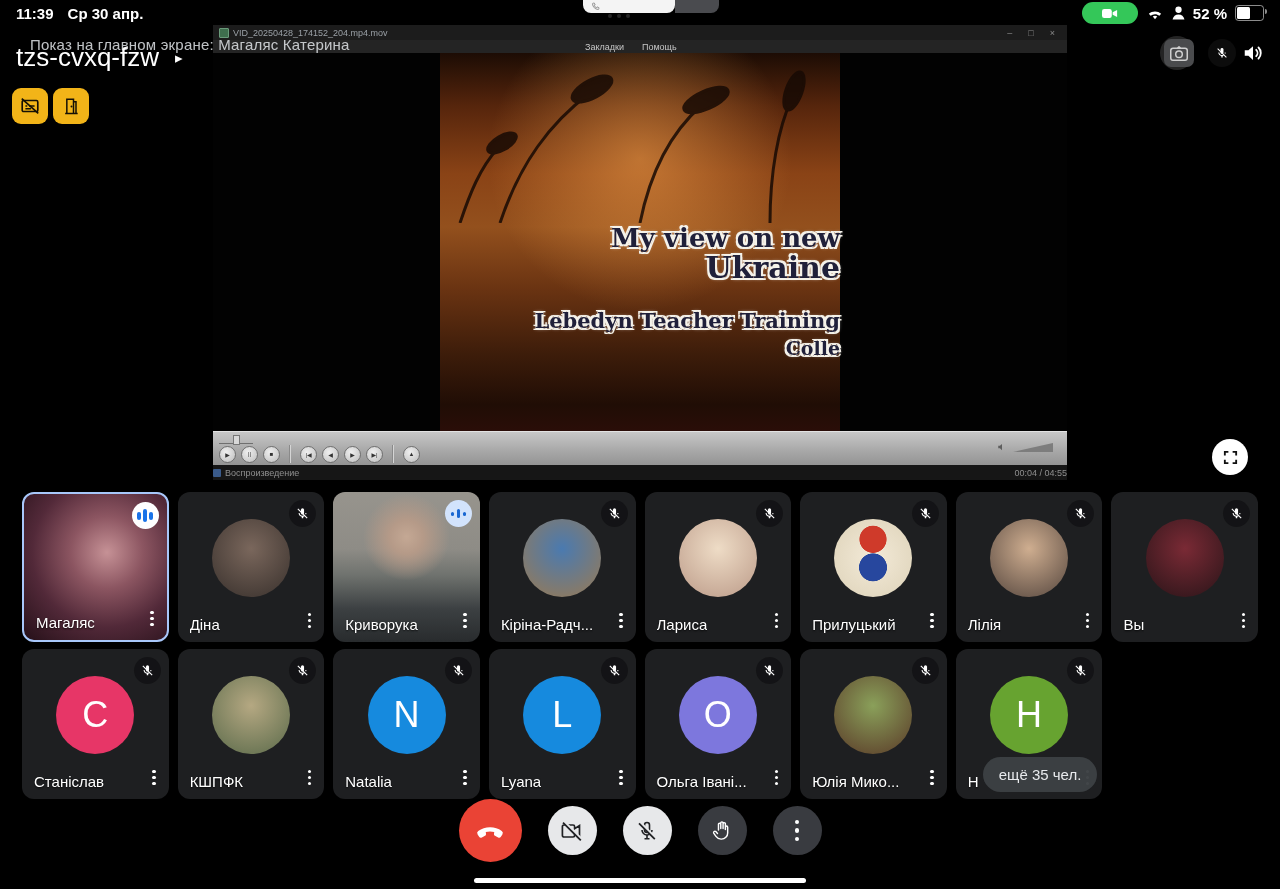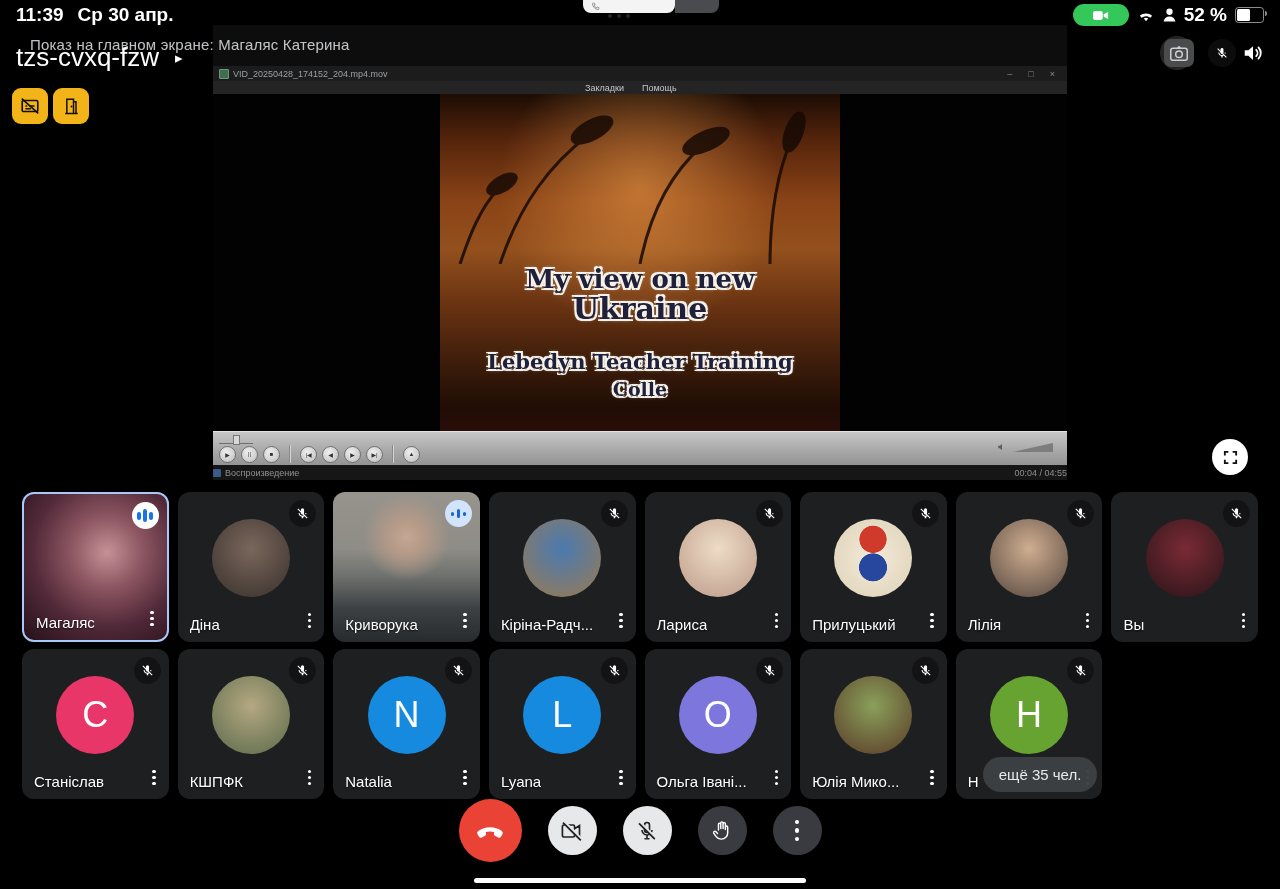--- a/index.html
+++ b/index.html
@@ -1,19 +1,19 @@
 <!DOCTYPE html>
 <html><head>
 <meta charset="utf-8">
 <style>
   html,body{margin:0;padding:0;background:#000;width:1280px;height:889px;overflow:hidden;
     font-family:"Liberation Sans",sans-serif;color:#fff;position:relative;}
   
   .status-bar{position:absolute;top:0;left:0;right:0;height:26px;display:flex;
-    justify-content:space-between;align-items:flex-end;padding:0 16px;font-size:19px;font-weight:700;z-index:50;}
+    justify-content:space-between;align-items:center;padding:0 16px;font-size:15px;font-weight:700;z-index:50;}
   .sb-left{display:flex;gap:14px;align-items:center;}
   .sb-right{display:flex;gap:8px;align-items:center;}
   .cam-pill{width:56px;height:22px;border-radius:12px;background:#34c759;display:flex;align-items:center;justify-content:center;}
   .battery{width:25px;height:12px;border:1px solid rgba(255,255,255,.55);border-radius:3.5px;position:relative;padding:1px;}
   .battery i{display:block;height:100%;width:52%;background:#fff;border-radius:1.5px;}
   .battery:after{content:"";position:absolute;right:-4px;top:3px;width:2px;height:5px;background:rgba(255,255,255,.55);border-radius:0 2px 2px 0;}
   .top-pill{position:absolute;left:583px;top:0;z-index:60;display:flex;align-items:flex-start;}
   .top-pill .white{width:84px;height:13px;background:#f4f4f4;border-radius:0 0 8px 8px;display:flex;align-items:center;padding-left:8px;}
   .top-pill .gray{width:44px;height:13px;background:#4a4b4f;border-radius:0 0 8px 0;}
   .pill-dots{position:absolute;left:608px;top:14px;display:flex;gap:5px;z-index:60;}
@@ -24,32 +24,32 @@
   .meeting-code .chev{font-size:15px;}
   .header-right{position:absolute;right:16px;top:36px;display:flex;align-items:center;gap:6px;z-index:40;}
   .flip-wrap{position:relative;width:40px;height:34px;}
   .flip-wrap .halo{position:absolute;left:-2px;top:0;width:34px;height:34px;border-radius:50%;background:rgba(255,255,255,.14);}
   .flip-wrap .sq{position:absolute;left:2px;top:3px;width:30px;height:28px;border-radius:7px;background:#4a4b4d;display:flex;align-items:center;justify-content:center;}
   .micmute-top{width:28px;height:28px;border-radius:50%;background:#0c0c0c;display:flex;align-items:center;justify-content:center;}
   .yellow-btns{position:absolute;left:12px;top:88px;display:flex;gap:5px;z-index:40;}
   .ybtn{width:36px;height:36px;border-radius:9px;background:#f2b418;display:flex;align-items:center;justify-content:center;border:none;}
   
   .player{position:absolute;left:213px;top:25px;width:854px;height:455px;background:#0d0d0d;z-index:10;display:flex;flex-direction:column;}
-  .pw-title{height:15px;background:#1c1c1c;display:flex;align-items:center;padding:0 6px;font-size:9px;color:#9aa0a6;gap:4px;margin-top:41px;}
+  .pw-title{height:15px;background:#1c1c1c;display:flex;align-items:center;padding:0 6px;font-size:9px;color:#9aa0a6;gap:4px;}
   .pw-title .grow{flex:1;}
   .winbtns{display:flex;gap:16px;color:#8a8a8a;font-size:9px;padding-right:6px;}
   .fileicon{width:8px;height:8px;background:#3f6e4e;border:1px solid #6a9a7a;border-radius:1px;}
   .pw-menu{height:13px;background:#242424;display:flex;align-items:center;gap:18px;padding-left:372px;font-size:9px;color:#c6c6c6;}
   .pw-video{flex:1;position:relative;background:#020202;overflow:hidden;}
   .vid-img{position:absolute;left:227px;top:0;width:400px;height:100%;
     background:
       radial-gradient(circle at 50% 28%, rgba(255,170,80,.5), rgba(0,0,0,0) 45%),
       linear-gradient(180deg,#1c0c04 0%,#56250c 14%,#8a4316 32%,#93501d 46%,#6b3412 62%,#3c1c0a 80%,#200d05 93%,#2a0d08 100%);}
   .vid-img svg.wheat{position:absolute;left:0;top:0;}
-  .vid-text{position:absolute;left:0;right:0;top:172px;text-align:center;
+  .vid-text{position:absolute;left:0;right:0;top:172px;text-align:right;
     font-family:"DejaVu Serif",serif;font-weight:700;color:#20203a;
     text-shadow:-2px -2px 0 #f5f2ea,2px -2px 0 #f5f2ea,-2px 2px 0 #f5f2ea,2px 2px 0 #f5f2ea,0 0 4px #fff;}
   .vt1{font-size:26px;line-height:1;}
   .vt2{font-size:30px;line-height:1;margin-top:2px;}
   .vt3{font-size:21px;line-height:1;margin-top:27px;}
   .vt4{font-size:19px;line-height:1;margin-top:8px;}
   .pw-controls{height:33px;background:linear-gradient(180deg,#c7c7c7,#a9a9a9 55%,#949494);border-top:1px solid #e2e2e2;position:relative;}
   .mini-slider{position:absolute;left:6px;top:3px;width:34px;height:8px;border-bottom:1px solid #6f6f6f;}
   .mini-slider i{position:absolute;left:14px;top:0;width:5px;height:8px;background:#d8d8d8;border:1px solid #777;}
   .btnrow{position:absolute;left:6px;top:13px;display:flex;align-items:center;gap:5px;}

